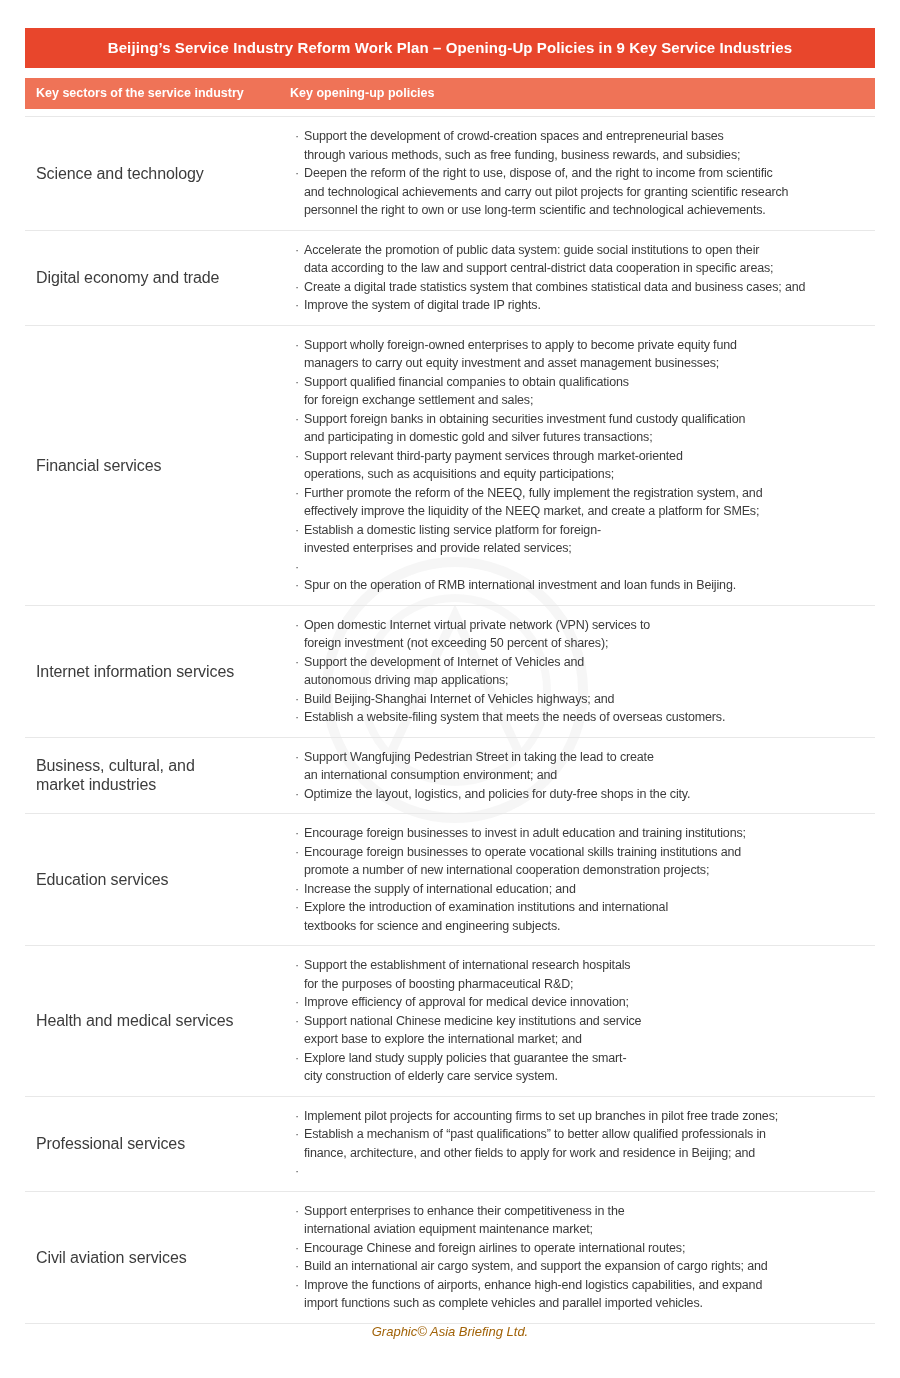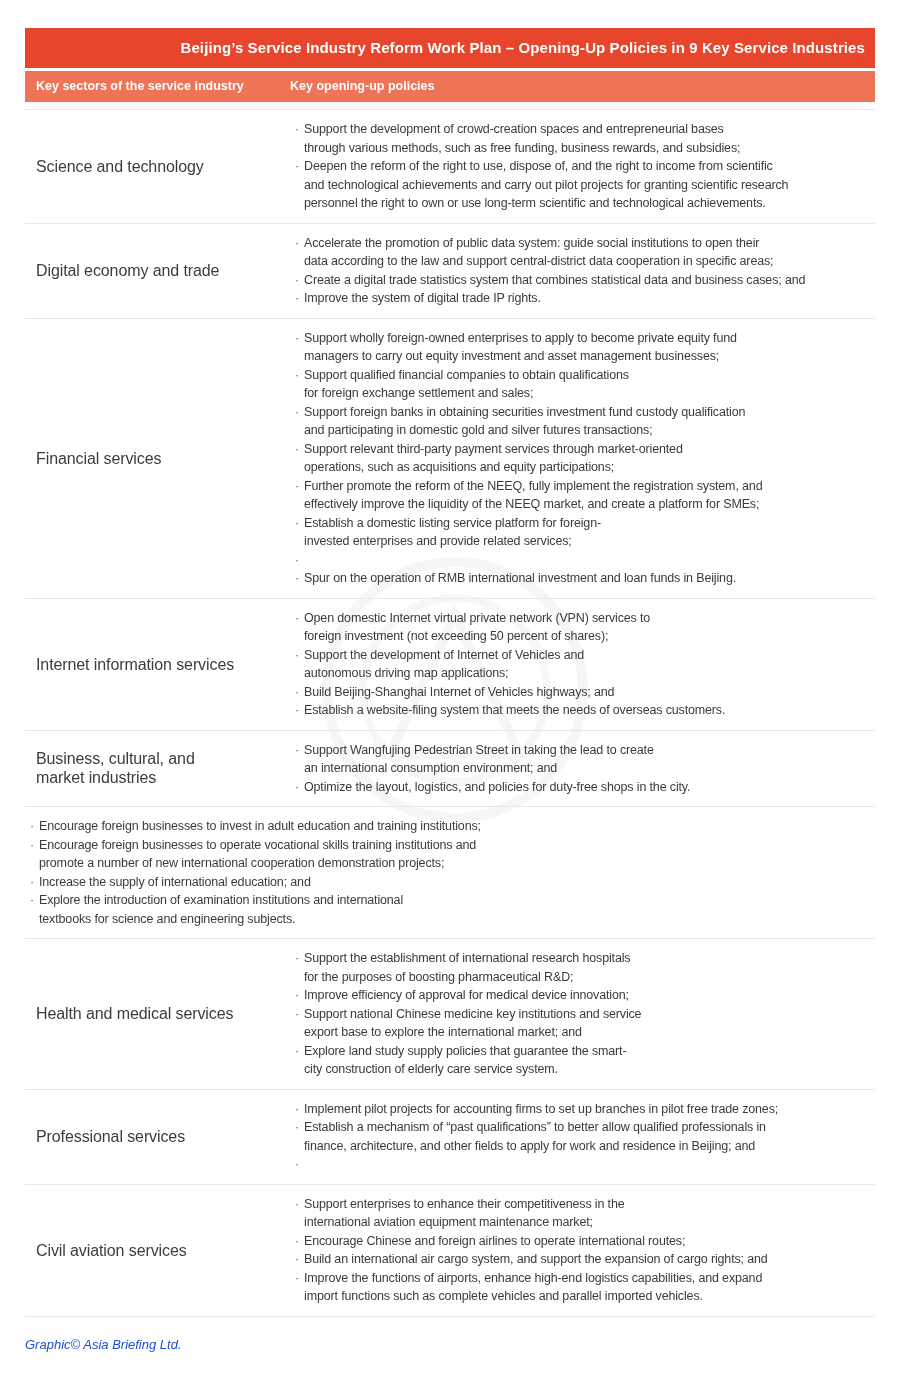--- a/index.html
+++ b/index.html
@@ -9,28 +9,28 @@
     font-family:"Liberation Sans", sans-serif;
     color:#3c3c3c;
     position:relative;
     overflow:hidden;
   }
   .page { position:absolute; left:25px; right:25px; top:28px; z-index:1; }
 
   .title-bar {
     background:#e8462c;
     color:#ffffff;
-    text-align:right;
+    text-align:center;
     font-weight:bold;
     font-size:15px;
     letter-spacing:0.1px;
     padding:11px 10px 12px 10px;
   }
   .header-row {
-    margin-top:3px;
+    margin-top:10px;
     background:#ef7357;
     color:#ffffff;
     display:flex;
     font-weight:bold;
     font-size:12.5px;
     padding:8px 0 9px 0;
   }
   .hcell-sector { width:265px; padding-left:11px; }
   .hcell-policies { flex:1; }
 
@@ -62,25 +62,25 @@
   }
   .dot {
     width:14px;
     min-width:14px;
     text-align:center;
     color:#555555;
   }
   .ptext { white-space:pre-line; }
 
   .footer-credit {
-    margin-top:20px;
-    text-align:left;
+    margin-top:0;
+    text-align:center;
     font-style:italic;
     font-size:13px;
-    color:#1d4ed8;
+    color:#a16207;
   }
 
   .watermark {
     position:absolute;
     left:310px; top:545px;
     z-index:0;
     opacity:0.55;
     pointer-events:none;
   }
 </style>
@@ -226,20 +226,21 @@
             </li>
             <li>
               <span class="dot">·</span>
               <span class="ptext">Optimize the layout, logistics, and policies for duty-free shops in the city.</span>
             </li>
           </ul>
     </div>
   </div>
 
   <div class="sector-row">
+    <div class="sector-cell">Education services</div>
     <div class="policy-cell">
       <ul class="policy-list">
             <li>
               <span class="dot">·</span>
               <span class="ptext">Encourage foreign businesses to invest in adult education and training institutions;</span>
             </li>
             <li>
               <span class="dot">·</span>
               <span class="ptext">Encourage foreign businesses to operate vocational skills training institutions and
 promote a number of new international cooperation demonstration projects;</span>

